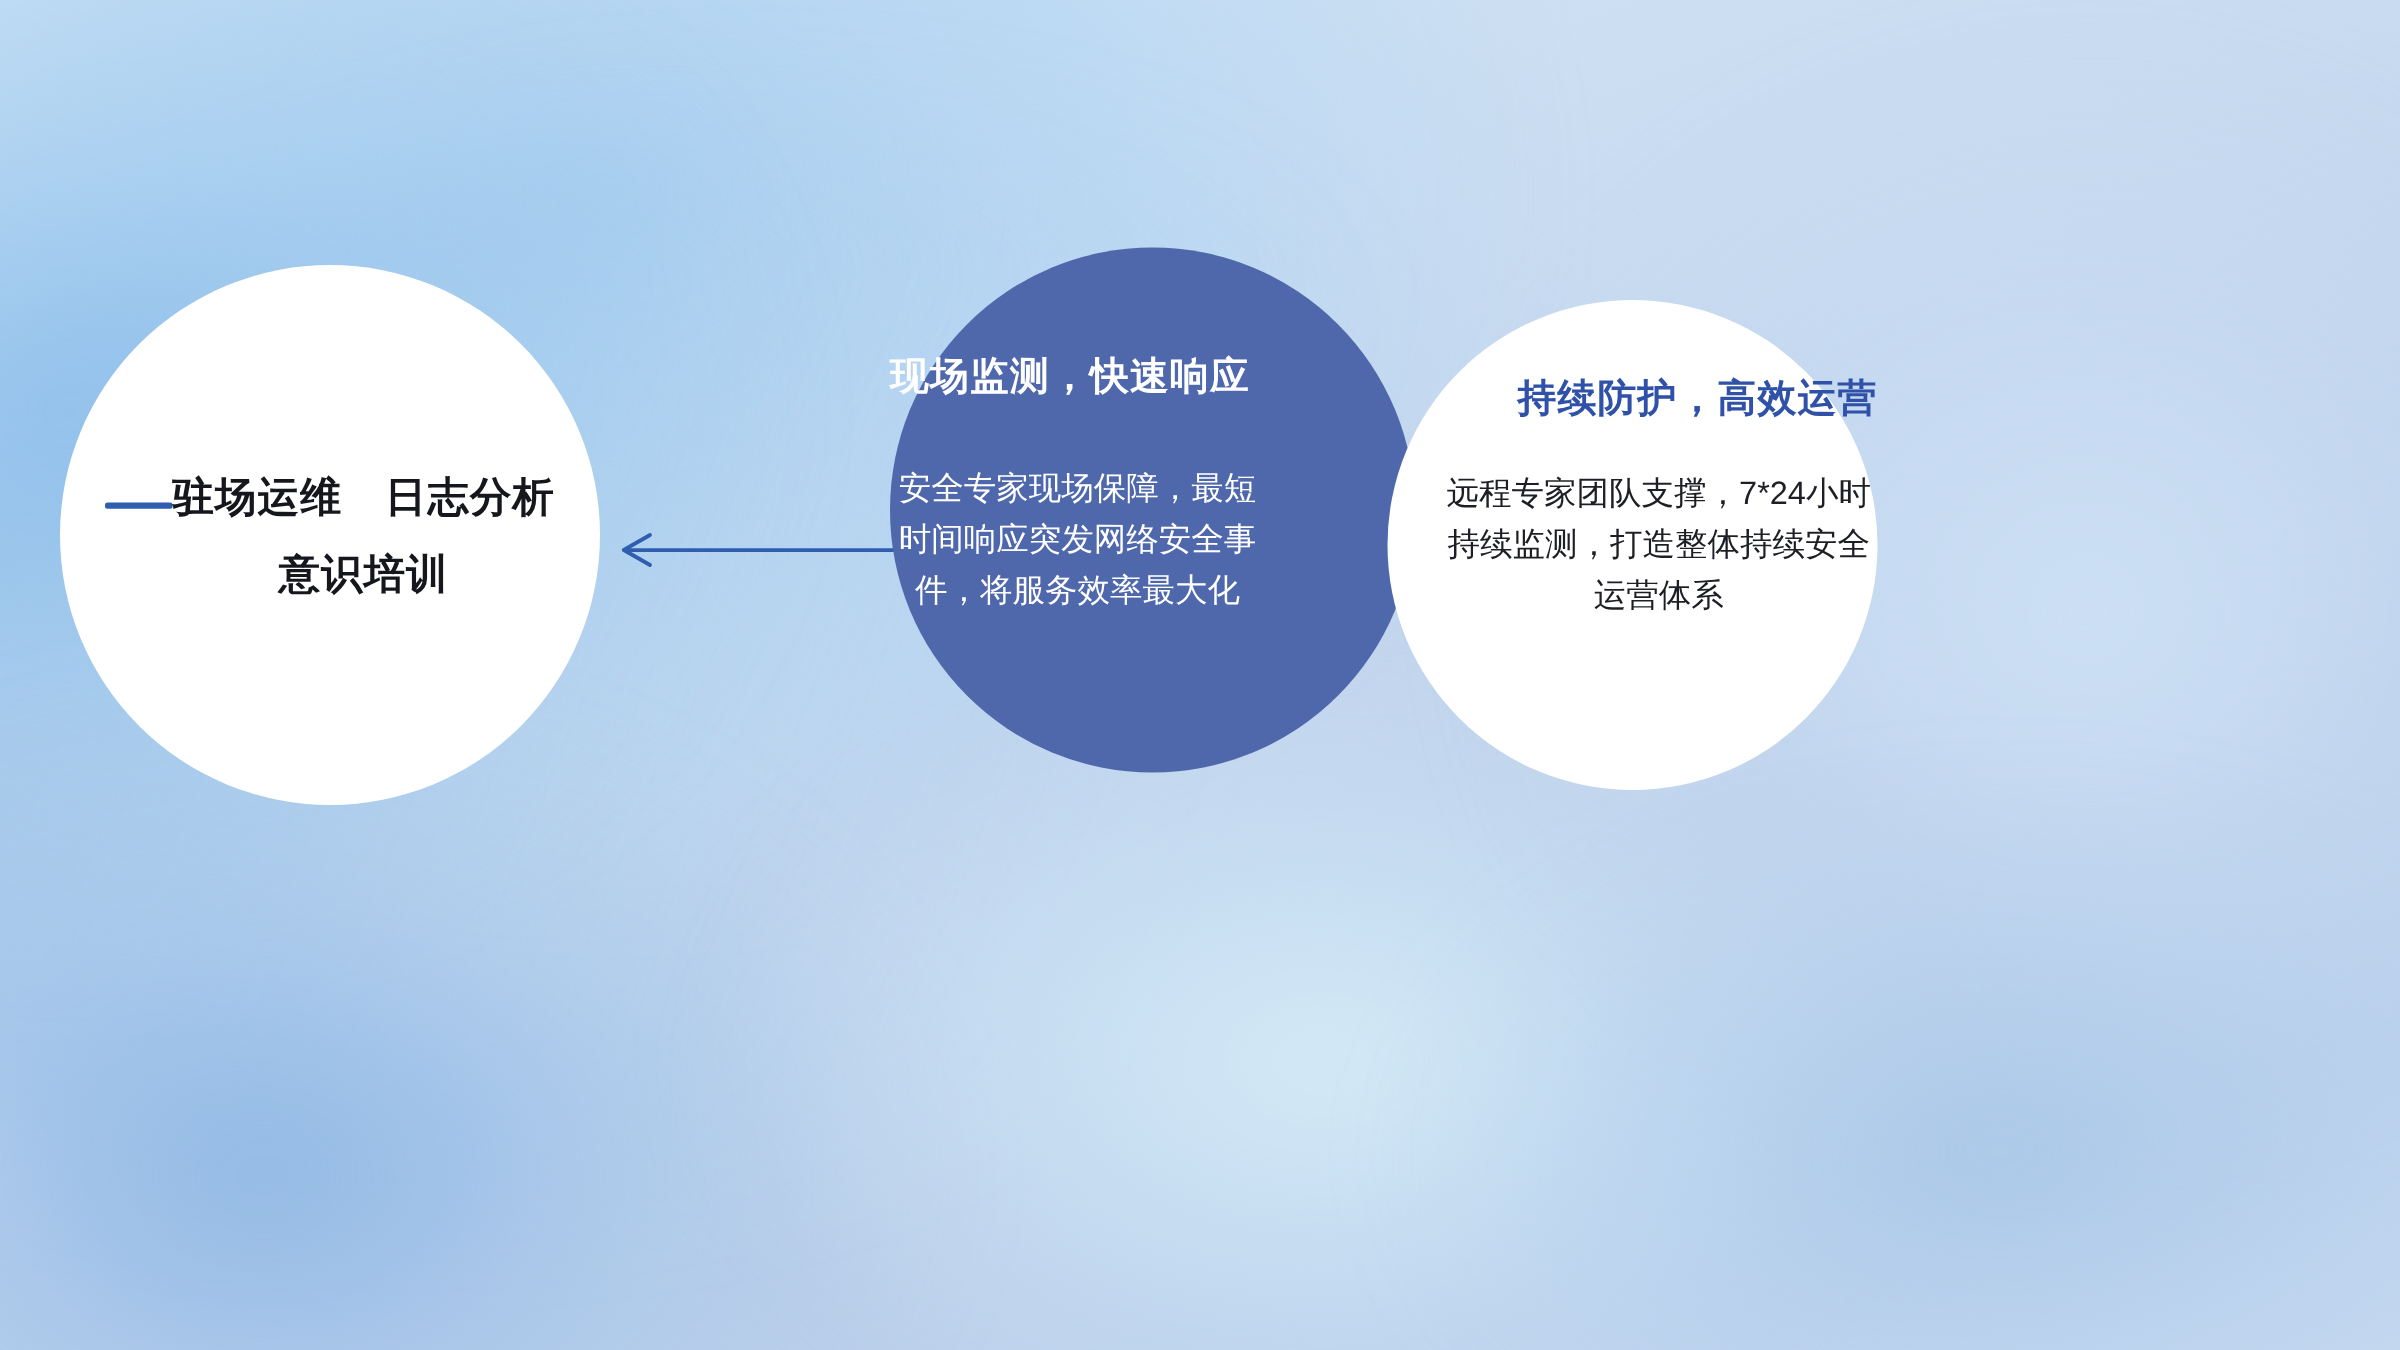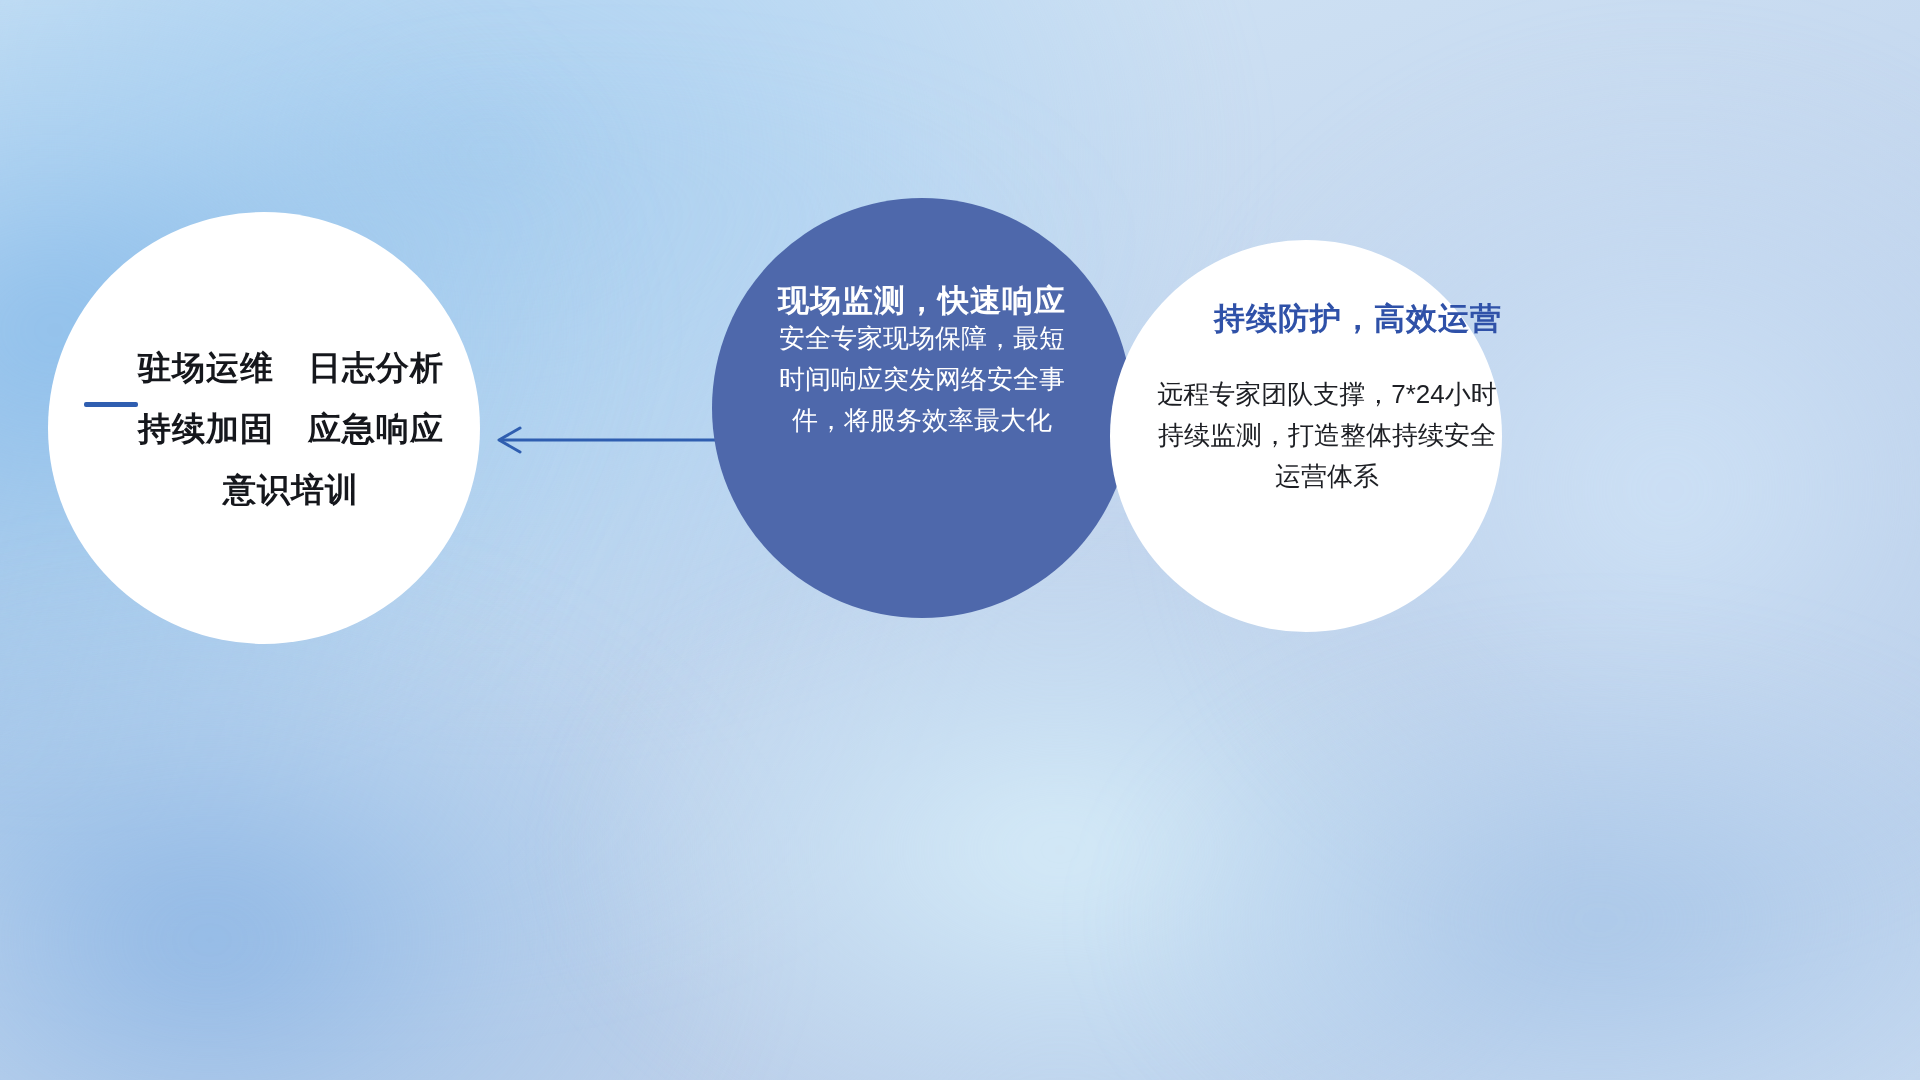--- a/index.html
+++ b/index.html
@@ -171,33 +171,34 @@
 
   #circle-middle {
     left: 712px;
     top: 198px;
     width: 420px;
     height: 420px;
     background: #4e68ab;
     z-index: 6;
     display: flex;
     flex-direction: column;
-    align-items: center;
+    align-items: flex-start;
     justify-content: flex-start;
     padding-top: 86px;
   }
   #circle-middle .c-title {
     font-size: 31px;
     font-weight: bold;
     color: #ffffff;
     letter-spacing: 1px;
     white-space: nowrap;
     line-height: 1.1;
   }
   #circle-middle .c-body {
+    margin-top: 52px;
     width: 300px;
     font-size: 26px;
     color: #ffffff;
     line-height: 1.58;
     text-align: center;
     font-weight: normal;
   }
 
   #circle-right {
     left: 1110px;
@@ -250,21 +251,20 @@
   <div class="bg-glow-left"></div>
   <div class="bg-glow-lowerleft"></div>
   <div class="bg-glow-center"></div>
   <div class="bg-glow-right"></div>
   <div class="bg-glow-bottomright"></div>
 
   <div class="circle" id="circle-left">
     <div class="left-divider"></div>
     <div class="left-lines">
       <div class="left-line">驻场运维　日志分析</div>
-      <div class="left-line">持续加固　应急响应</div>
       <div class="left-line">意识培训</div>
     </div>
   </div>
 
   <div id="arrow">
     <svg width="420" height="44" viewBox="0 0 420 44">
       <line x1="418" y1="22" x2="20" y2="22" stroke="#2f5eb0" stroke-width="3"></line>
       <polyline points="40,10 19,22 40,34" fill="none" stroke="#2f5eb0" stroke-width="3" stroke-linecap="round" stroke-linejoin="round"></polyline>
     </svg>
   </div>

